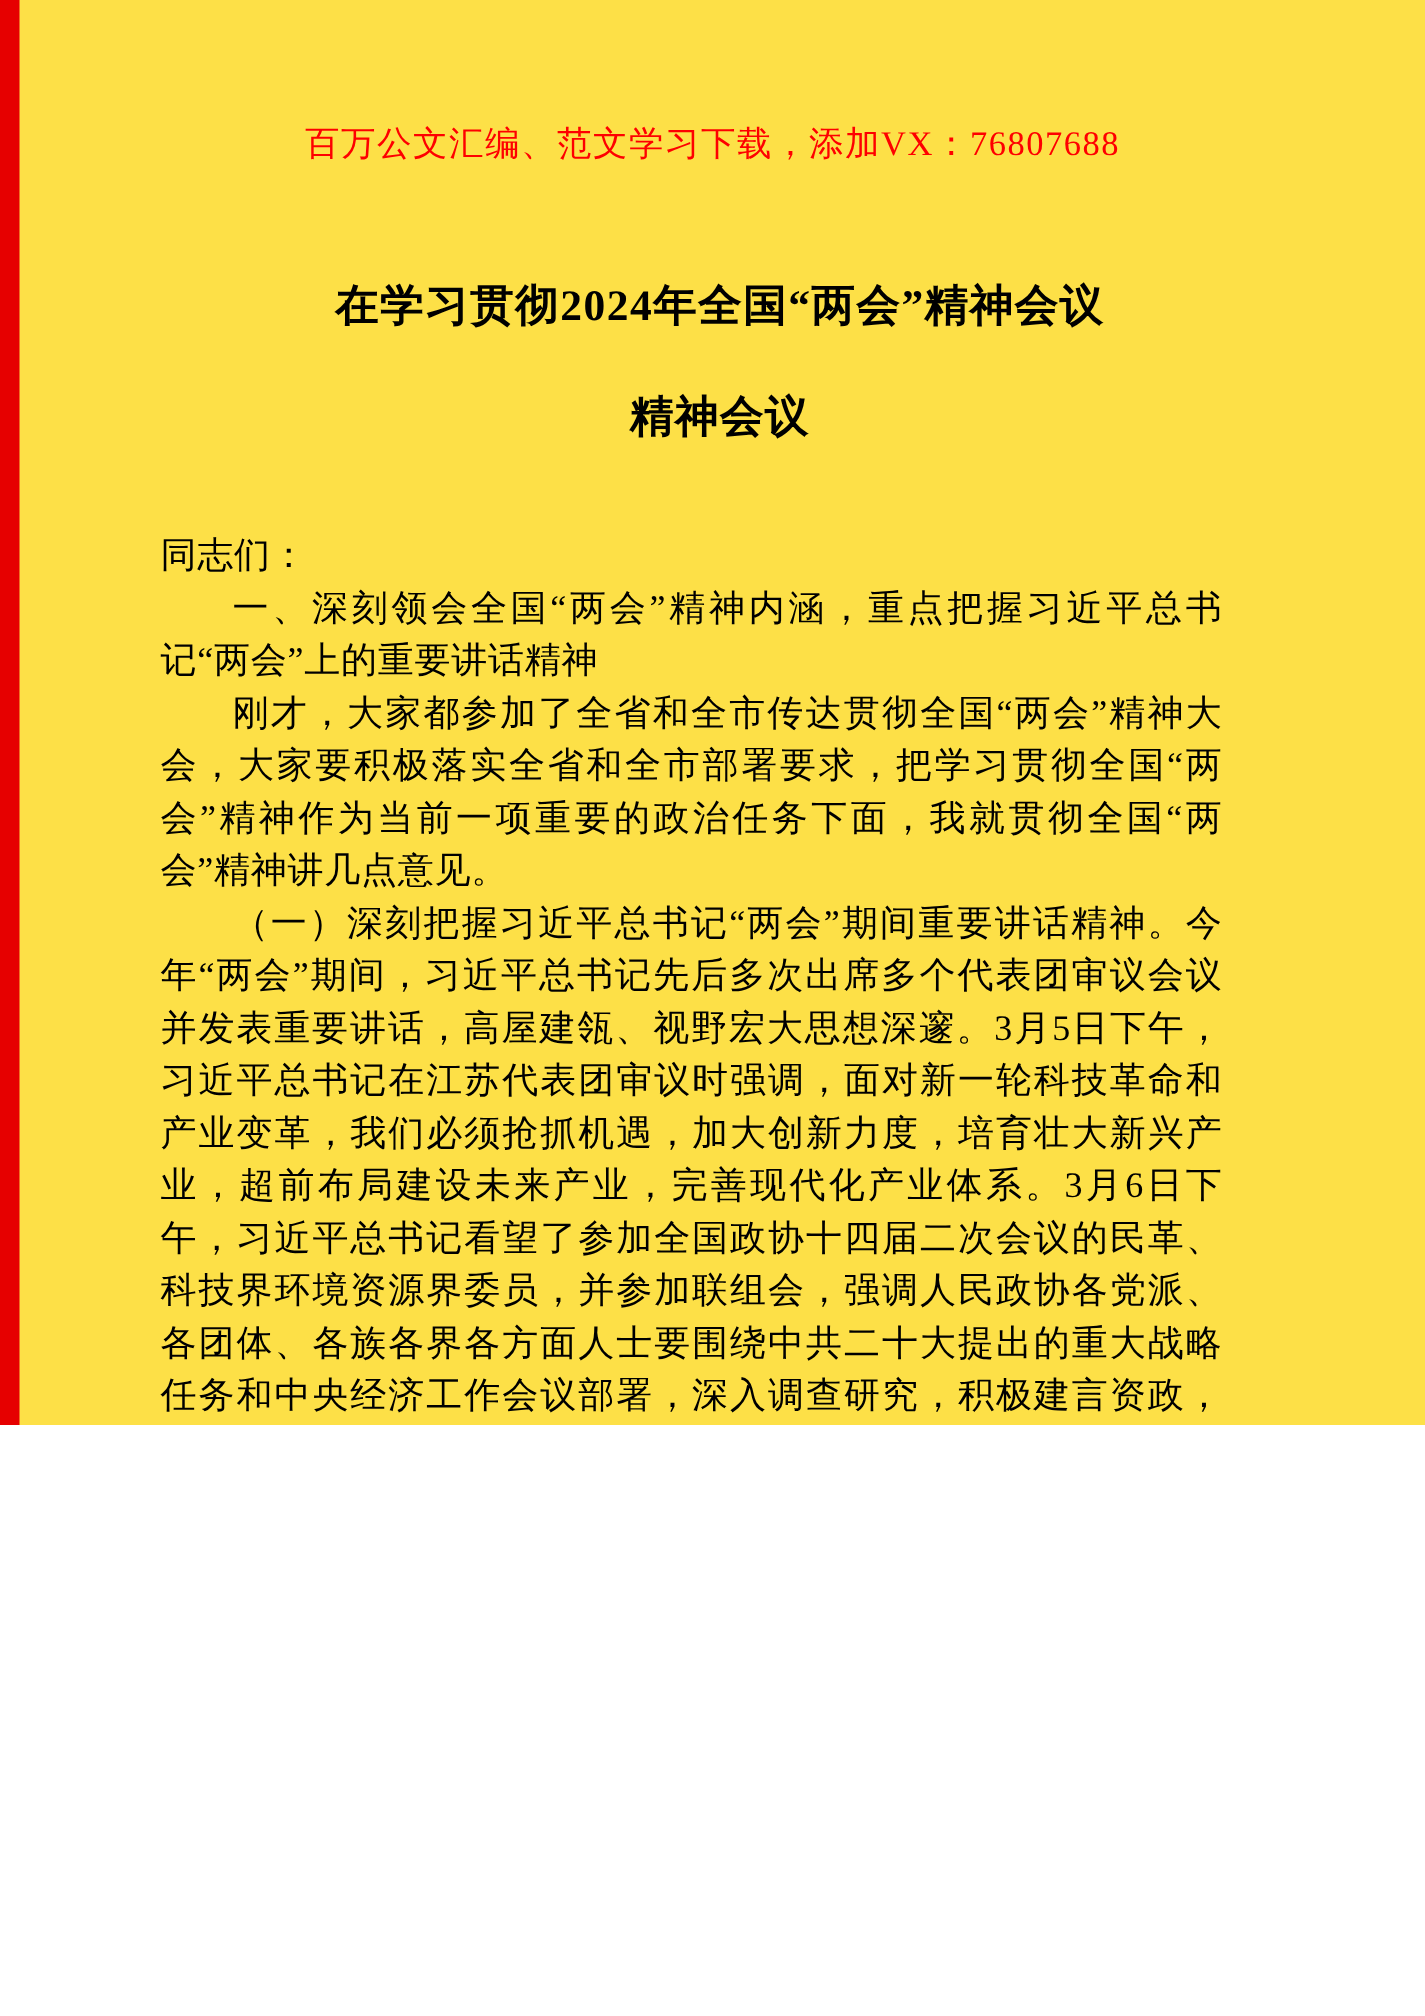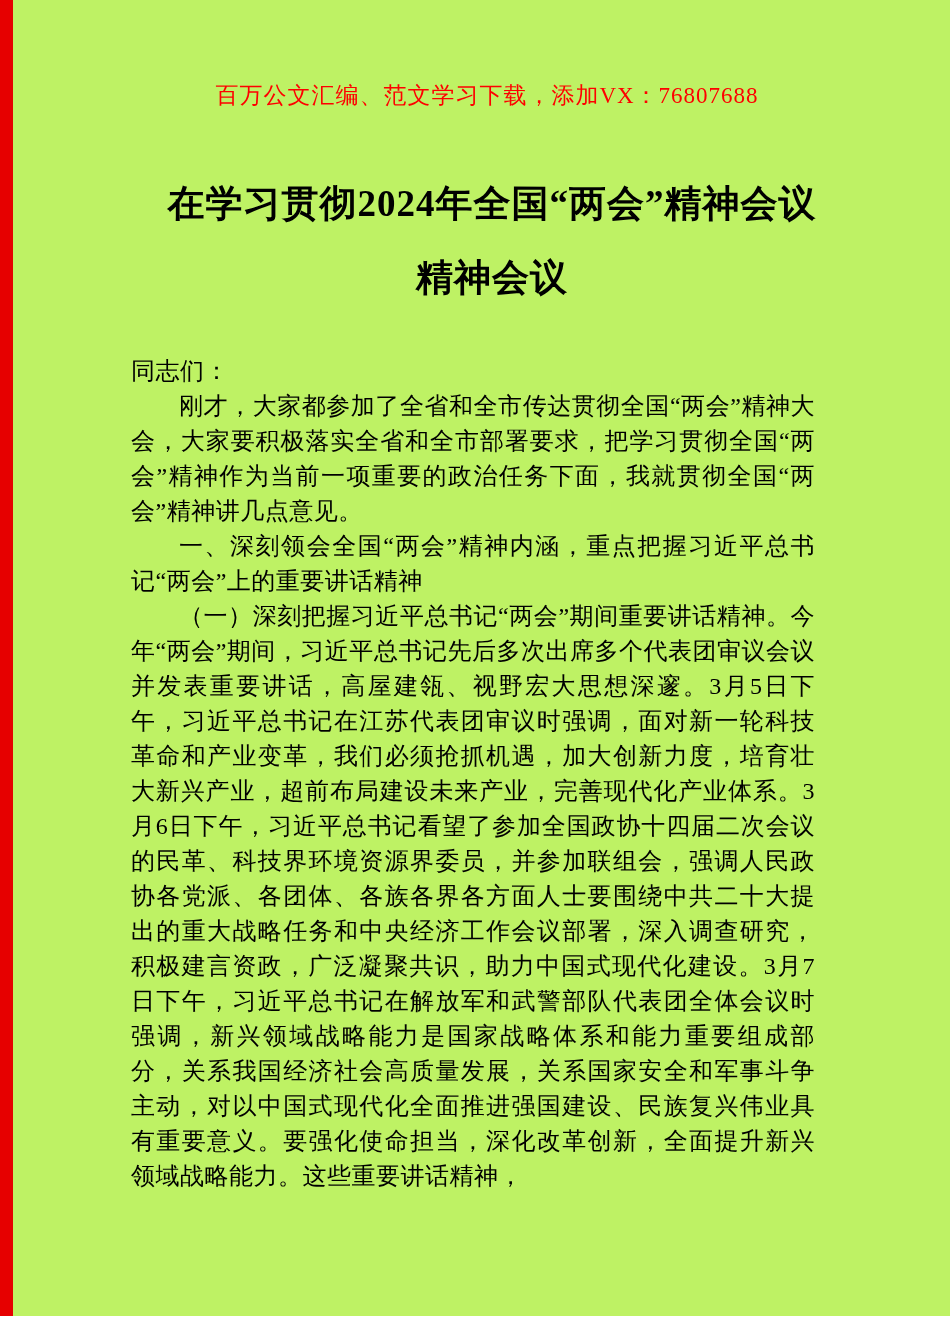--- a/index.html
+++ b/index.html
@@ -9,24 +9,23 @@
     background: #ffffff;
   }
 
   body {
     font-family: "Liberation Serif", "DejaVu Serif", serif;
   }
 
   .page {
     position: relative;
     width: 950px;
-    height: 1316px;
-    background: #bef264;
+    height: 950px;
+    background: #fde047;
     overflow: hidden;
-    padding-left: 24px;
   }
 
   
   .left-stripe {
     position: absolute;
     left: 0;
     top: 0;
     width: 13px;
     height: 100%;
     background: #e60000;
@@ -38,21 +37,21 @@
     color: #fe0000;
     font-size: 23px;
     letter-spacing: 1px;
     font-weight: normal;
   }
 
   .doc-title {
     margin: 56px 120px 0 130px;
     text-align: center;
     color: #000000;
-    font-size: 37px;
+    font-size: 29px;
     font-weight: bold;
     line-height: 74px;
     letter-spacing: 1px;
   }
 
   .doc-title span { display: block; }
 
   .doc-body {
     margin: 39px 135px 0 107px;
     color: #000000;
@@ -79,18 +78,18 @@
 
   <div class="header-notice">百万公文汇编、范文学习下载，添加VX：76807688</div>
 
   <h1 class="doc-title">
     <span>在学习贯彻2024年全国“两会”精神会议</span>
     <span>精神会议</span>
   </h1>
 
   <div class="doc-body">
     <p class="salutation">同志们：</p>
+    <p class="indent">一、深刻领会全国“两会”精神内涵，重点把握习近平总书记“两会”上的重要讲话精神</p>
     <p class="indent">刚才，大家都参加了全省和全市传达贯彻全国“两会”精神大会，大家要积极落实全省和全市部署要求，把学习贯彻全国“两会”精神作为当前一项重要的政治任务下面，我就贯彻全国“两会”精神讲几点意见。</p>
-    <p class="indent">一、深刻领会全国“两会”精神内涵，重点把握习近平总书记“两会”上的重要讲话精神</p>
     <p class="indent">（一）深刻把握习近平总书记“两会”期间重要讲话精神。今年“两会”期间，习近平总书记先后多次出席多个代表团审议会议并发表重要讲话，高屋建瓴、视野宏大思想深邃。3月5日下午，习近平总书记在江苏代表团审议时强调，面对新一轮科技革命和产业变革，我们必须抢抓机遇，加大创新力度，培育壮大新兴产业，超前布局建设未来产业，完善现代化产业体系。3月6日下午，习近平总书记看望了参加全国政协十四届二次会议的民革、科技界环境资源界委员，并参加联组会，强调人民政协各党派、各团体、各族各界各方面人士要围绕中共二十大提出的重大战略任务和中央经济工作会议部署，深入调查研究，积极建言资政，广泛凝聚共识，助力中国式现代化建设。3月7日下午，习近平总书记在解放军和武警部队代表团全体会议时强调，新兴领域战略能力是国家战略体系和能力重要组成部分，关系我国经济社会高质量发展，关系国家安全和军事斗争主动，对以中国式现代化全面推进强国建设、民族复兴伟业具有重要意义。要强化使命担当，深化改革创新，全面提升新兴领域战略能力。这些重要讲话精神，</p>
   </div>
 
 </div>
 
 </body></html>

